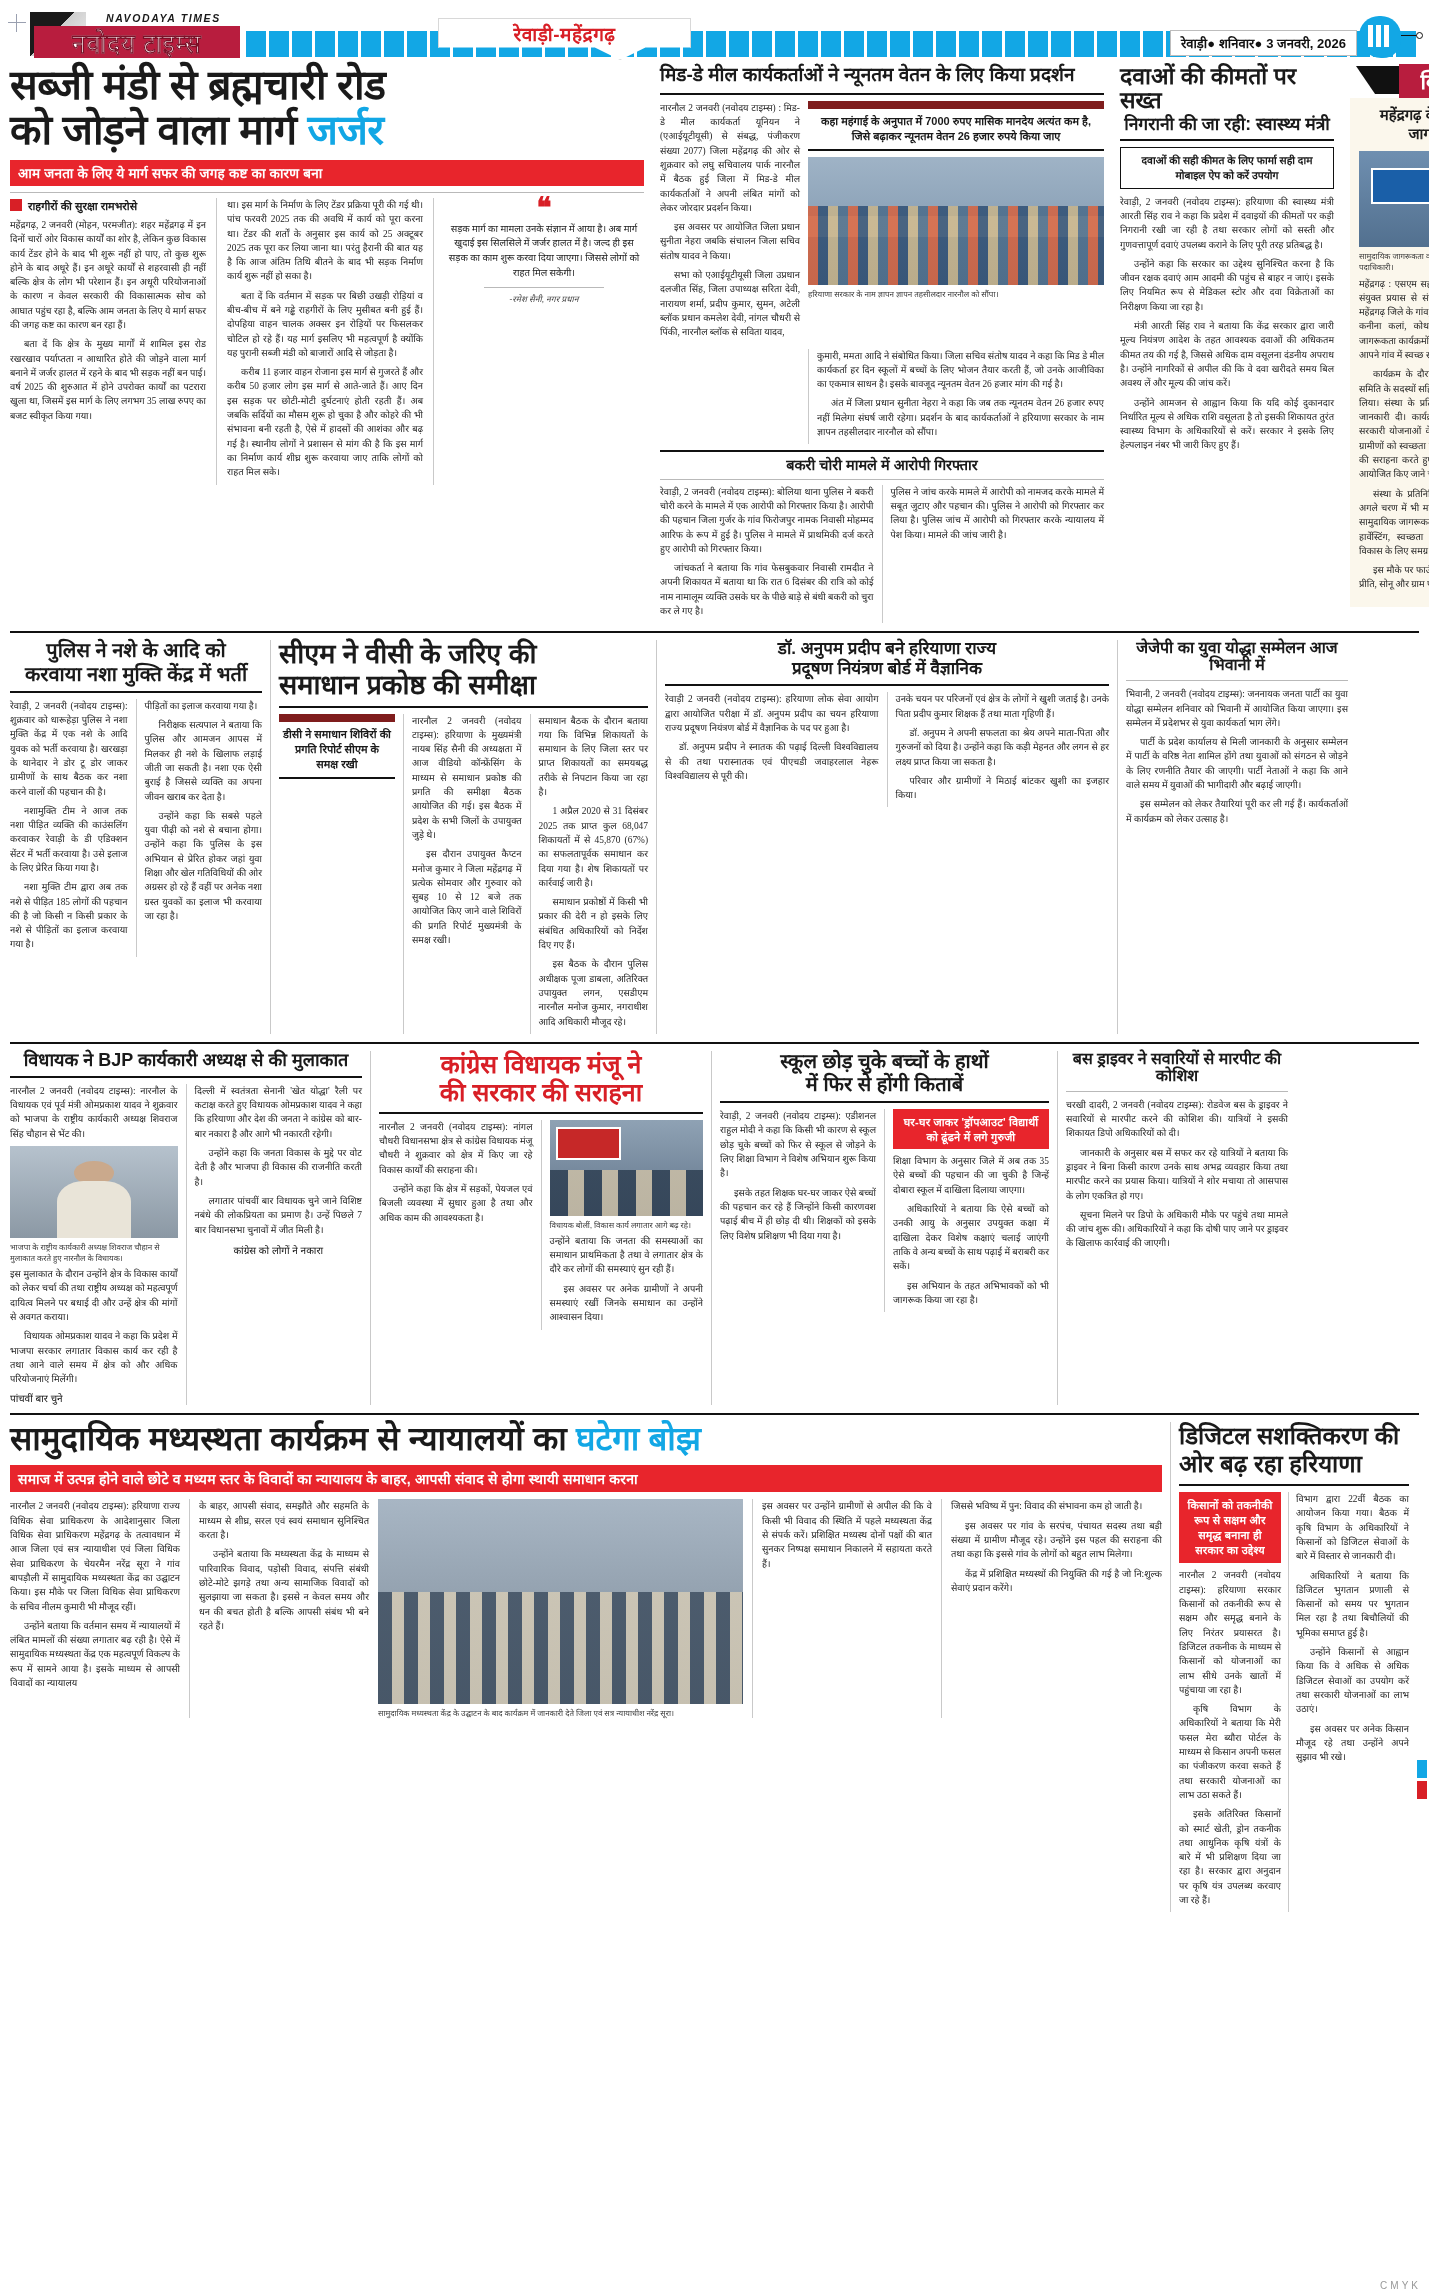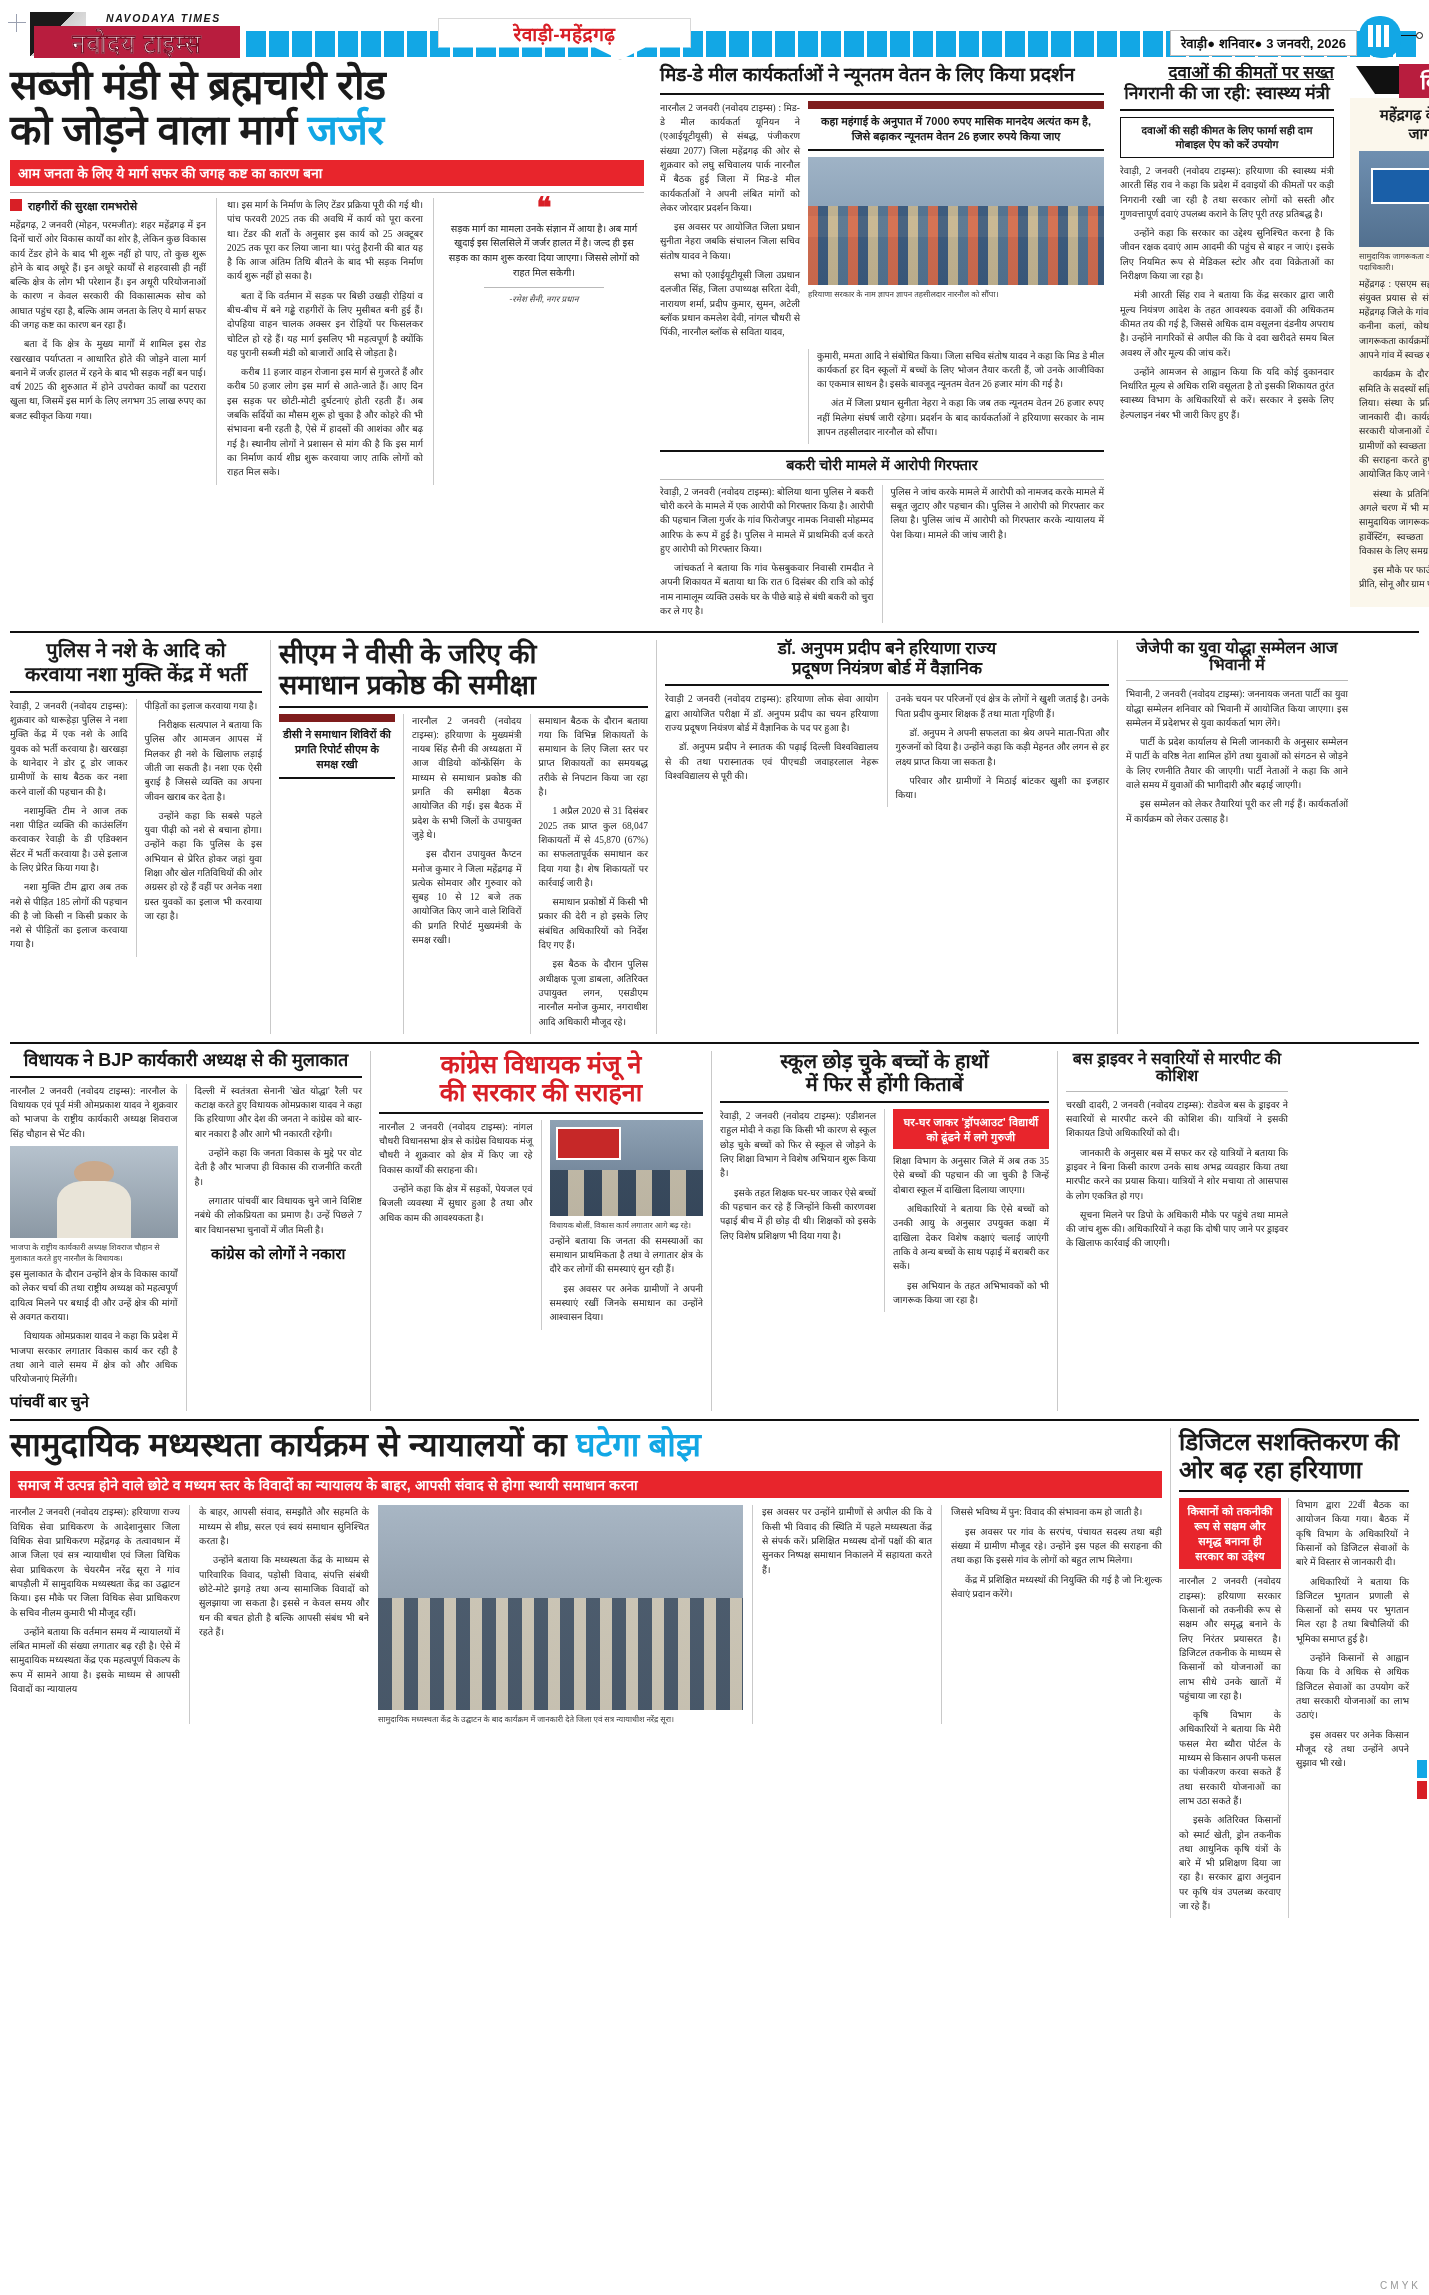--- a/index.html
+++ b/index.html
@@ -117,21 +117,21 @@
   .qr-banner { position:relative; height:34px; display:flex; align-items:center; justify-content:center; }
   .qr-banner .wingL, .qr-banner .wingR { position:absolute; top:2px; width:56px; height:28px; background:#111; }
   .qr-banner .wingL { left:6px; clip-path:polygon(0 0,100% 0,100% 100%,34% 100%); }
   .qr-banner .pill { position:relative; z-index:2; background:#b81d3e; color:#fff; padding:3px 22px;
      font-family:"Liberation Sans",sans-serif; font-weight:700; font-size:21px; letter-spacing:1px; }
   .qr-body { background:#fbf7ec; padding:8px 9px 10px; }
   .qr-title { font-family:"Liberation Sans",sans-serif; font-weight:700; font-size:15px;
      line-height:1.25; text-align:center; color:#1a1a1a; }
 
   
-  .kicker { font-family:"Liberation Sans",sans-serif; font-weight:700; font-size:15px; color:#111; }
+  .kicker { font-family:"Liberation Sans",sans-serif; font-weight:400; font-size:10px; color:#111; }
   .blackrule { height:2px; background:#111; }
 
   .footmark { position:absolute; right:8px; bottom:4px; font-family:"Liberation Sans",sans-serif;
      font-size:10px; letter-spacing:3px; color:#999; }
   .edgeblocks { position:absolute; right:2px; top:1760px; width:10px; }
   .edgeblocks div { height:18px; margin-bottom:3px; }
 </style>
 </head>
 <body>
 
@@ -255,21 +255,21 @@
         <div class="vr"></div>
         <div style="flex:1 1 0;" class="body-col">
           <p class="noind">पुलिस ने जांच करके मामले में आरोपी को नामजद करके मामले में सबूत जुटाए और पहचान की। पुलिस ने आरोपी को गिरफ्तार कर लिया है। पुलिस जांच में आरोपी को गिरफ्तार करके न्यायालय में पेश किया। मामले की जांच जारी है।</p>
         </div>
       </div>
     </div>
 
     <div class="vr"></div>
 
     <div style="width:230px; flex:0 0 230px; padding:0 8px;">
-      <div class="hl" style="font-size:17px; text-align:right;text-decoration:underline;">दवाओं की कीमतों पर सख्त</div>
+      <div class="hl" style="font-size:23px; text-align:left;">दवाओं की कीमतों पर सख्त</div>
       <div class="hl" style="font-size:17.5px; text-align:center; margin-top:2px;">निगरानी की जा रही: स्वास्थ्य मंत्री</div>
       <div class="blackrule" style="margin:6px 0;"></div>
       <div class="boxnote2">दवाओं की सही कीमत के लिए फार्मा सही दाम मोबाइल ऐप को करें उपयोग</div>
       <div class="body-col" style="margin-top:6px;">
         <p class="noind">रेवाड़ी, 2 जनवरी (नवोदय टाइम्स): हरियाणा की स्वास्थ्य मंत्री आरती सिंह राव ने कहा कि प्रदेश में दवाइयों की कीमतों पर कड़ी निगरानी रखी जा रही है तथा सरकार लोगों को सस्ती और गुणवत्तापूर्ण दवाएं उपलब्ध कराने के लिए पूरी तरह प्रतिबद्ध है।</p>
         <p>उन्होंने कहा कि सरकार का उद्देश्य सुनिश्चित करना है कि जीवन रक्षक दवाएं आम आदमी की पहुंच से बाहर न जाएं। इसके लिए नियमित रूप से मेडिकल स्टोर और दवा विक्रेताओं का निरीक्षण किया जा रहा है।</p>
         <p>मंत्री आरती सिंह राव ने बताया कि केंद्र सरकार द्वारा जारी मूल्य नियंत्रण आदेश के तहत आवश्यक दवाओं की अधिकतम कीमत तय की गई है, जिससे अधिक दाम वसूलना दंडनीय अपराध है। उन्होंने नागरिकों से अपील की कि वे दवा खरीदते समय बिल अवश्य लें और मूल्य की जांच करें।</p>
         <p>उन्होंने आमजन से आह्वान किया कि यदि कोई दुकानदार निर्धारित मूल्य से अधिक राशि वसूलता है तो इसकी शिकायत तुरंत स्वास्थ्य विभाग के अधिकारियों से करें। सरकार ने इसके लिए हेल्पलाइन नंबर भी जारी किए हुए हैं।</p>
       </div>
     </div>

